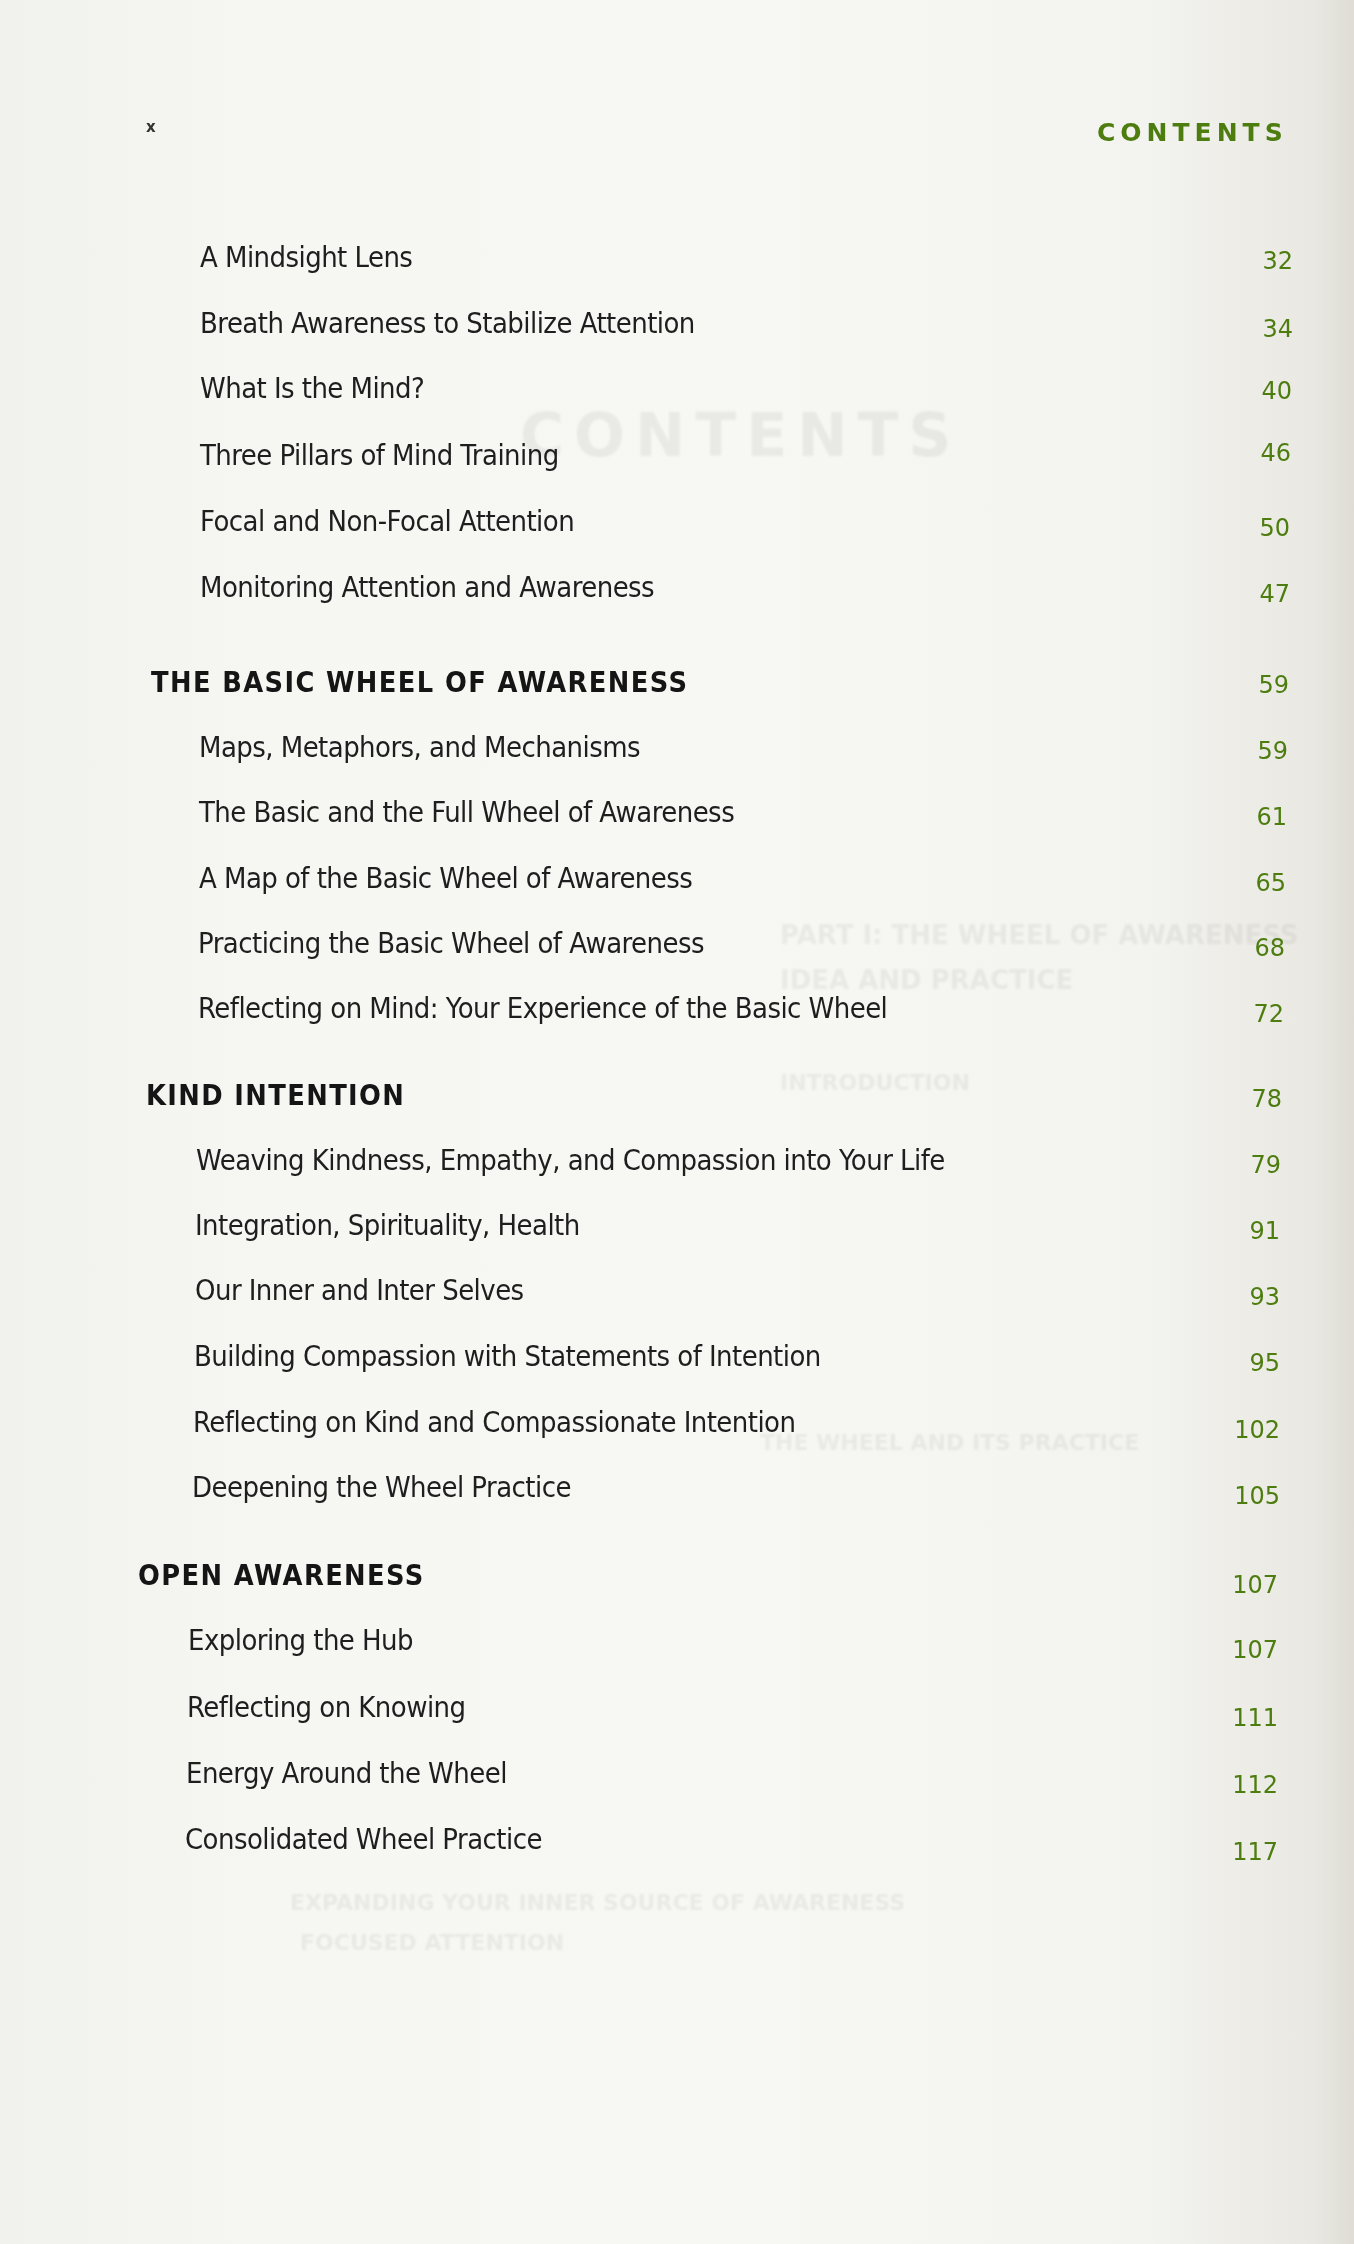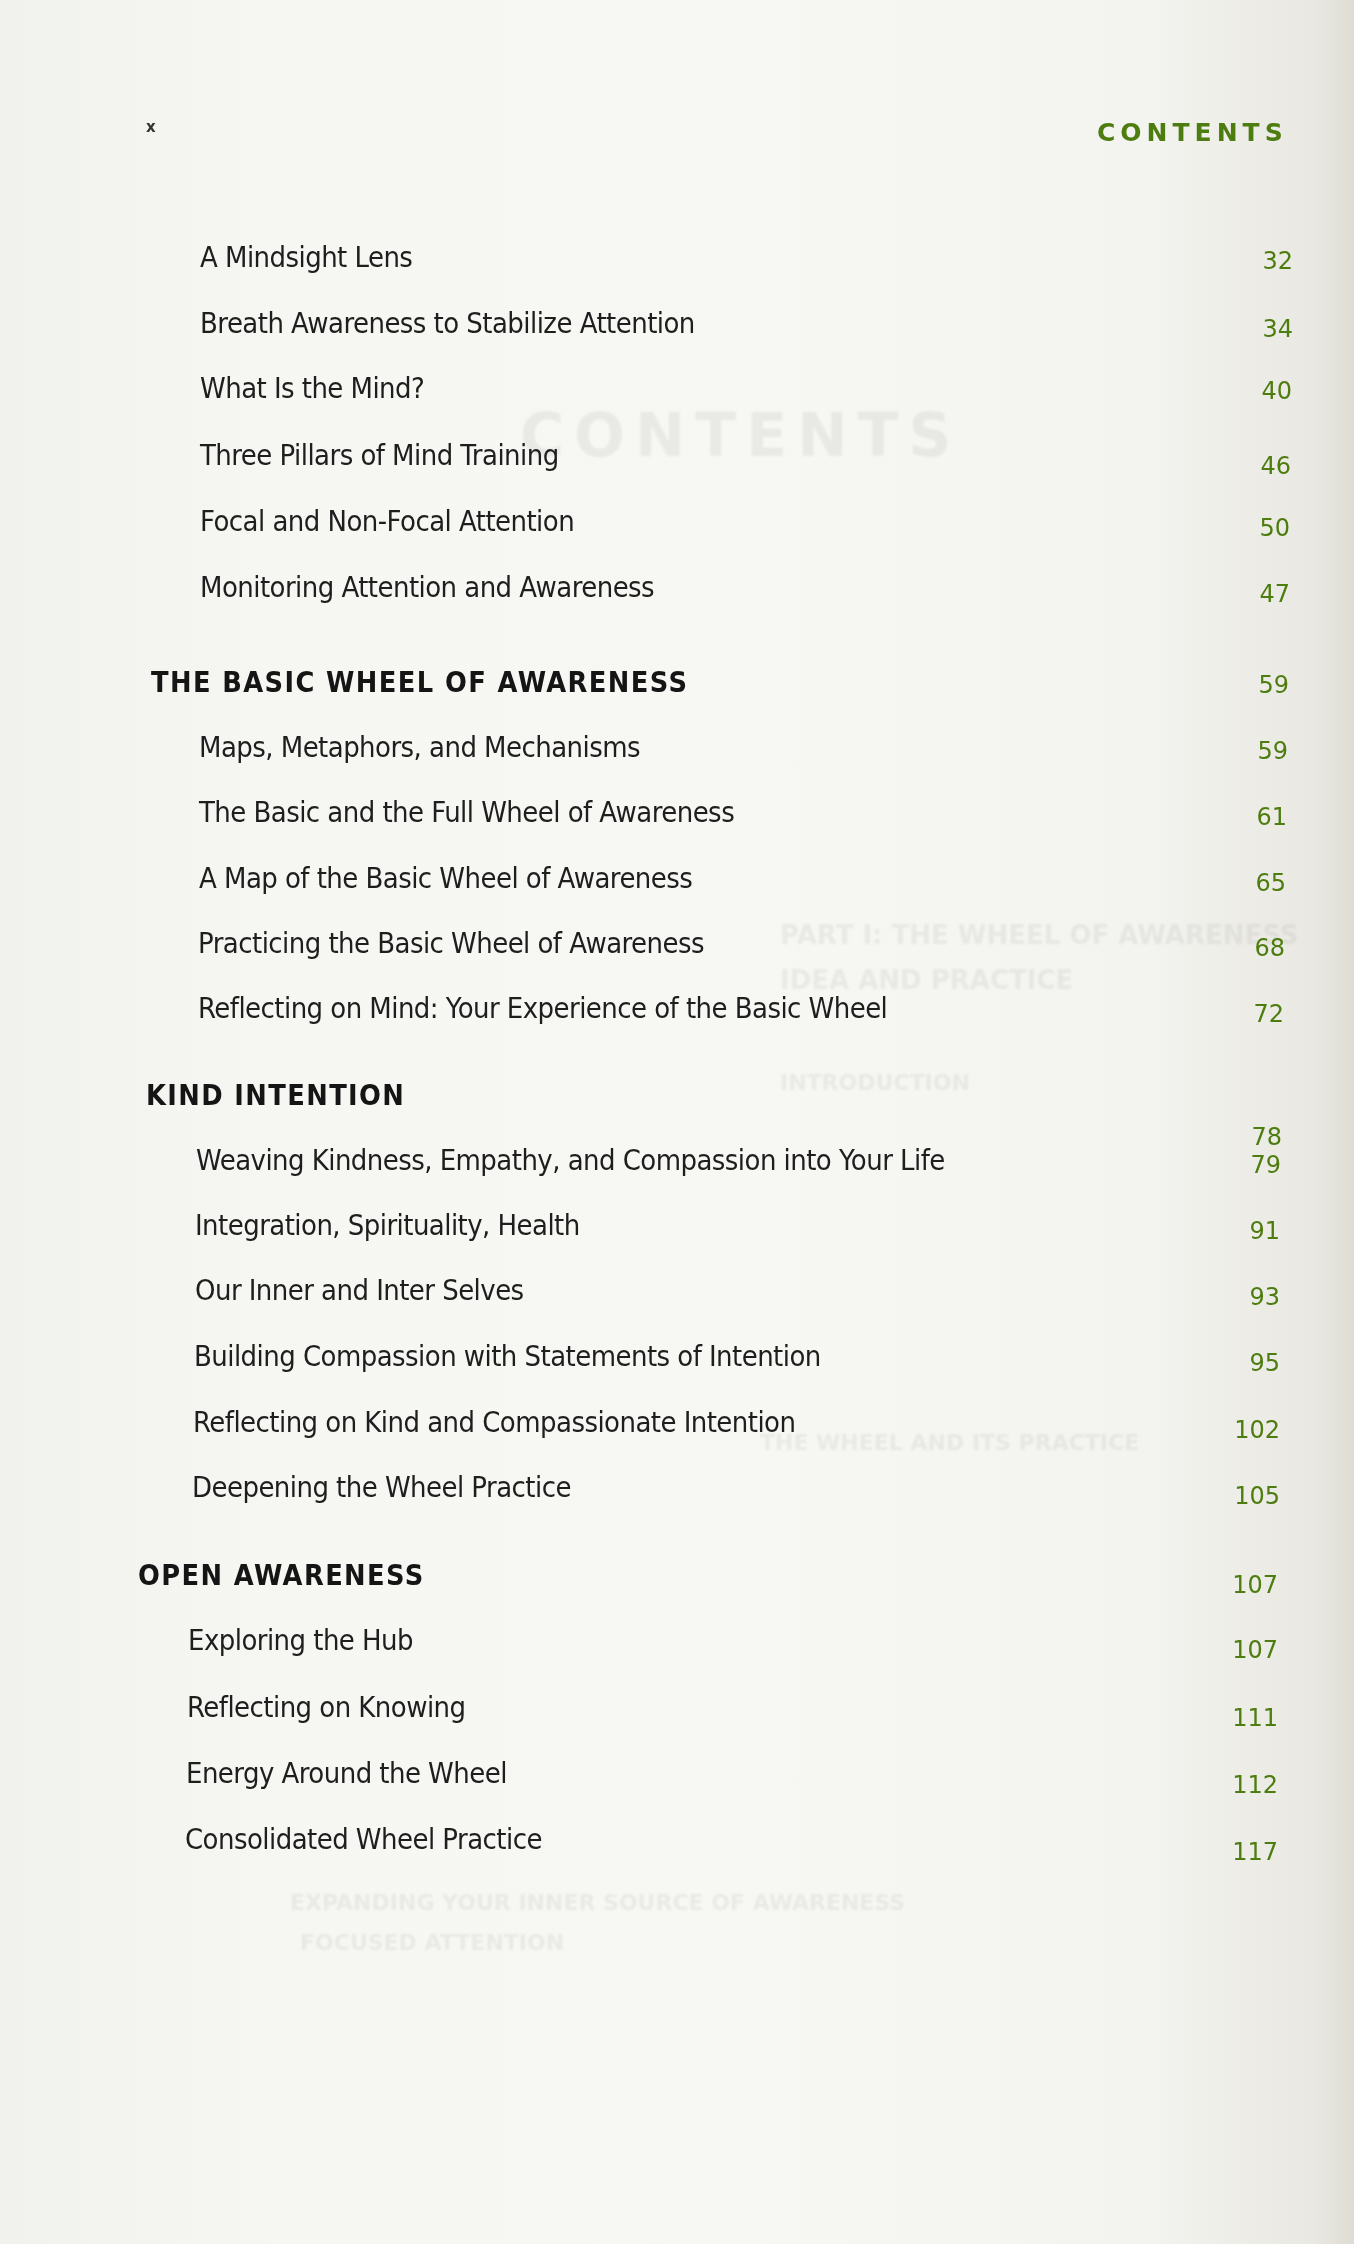--- a/index.html
+++ b/index.html
@@ -102,21 +102,21 @@
     <div class="row" style="left:200px;top:307px;">
         <span class="title">Breath Awareness to Stabilize Attention</span>
         <span class="pg" style="left:1013px;top:8px;">34</span>
       </div>
     <div class="row" style="left:200px;top:372px;">
         <span class="title">What Is the Mind?</span>
         <span class="pg" style="left:1012px;top:5px;">40</span>
       </div>
     <div class="row" style="left:200px;top:439px;">
         <span class="title">Three Pillars of Mind Training</span>
-        <span class="pg" style="left:1011px;top:13px;">46</span>
+        <span class="pg" style="left:1011px;top:0;">46</span>
       </div>
     <div class="row" style="left:200px;top:505px;">
         <span class="title">Focal and Non-Focal Attention</span>
         <span class="pg" style="left:1010px;top:9px;">50</span>
       </div>
     <div class="row" style="left:200px;top:571px;">
         <span class="title">Monitoring Attention and Awareness</span>
         <span class="pg" style="left:1010px;top:9px;">47</span>
       </div>
 
@@ -140,21 +140,21 @@
         <span class="title">Practicing the Basic Wheel of Awareness</span>
         <span class="pg" style="left:1007px;top:7px;">68</span>
       </div>
     <div class="row" style="left:198px;top:992px;">
         <span class="title">Reflecting on Mind: Your Experience of the Basic Wheel</span>
         <span class="pg" style="left:1006px;top:8px;">72</span>
       </div>
 
     <div class="row chapter" style="left:146px;top:1079px;">
         <span class="title">KIND INTENTION</span>
-        <span class="pg" style="left:1056px;top:6px;margin-top:38px;">78</span>
+        <span class="pg" style="left:1056px;top:6px;">78</span>
       </div>
     <div class="row" style="left:196px;top:1144px;">
         <span class="title">Weaving Kindness, Empathy, and Compassion into Your Life</span>
         <span class="pg" style="left:1005px;top:7px;">79</span>
       </div>
     <div class="row" style="left:195px;top:1209px;">
         <span class="title">Integration, Spirituality, Health</span>
         <span class="pg" style="left:1005px;top:8px;">91</span>
       </div>
     <div class="row" style="left:195px;top:1274px;">

